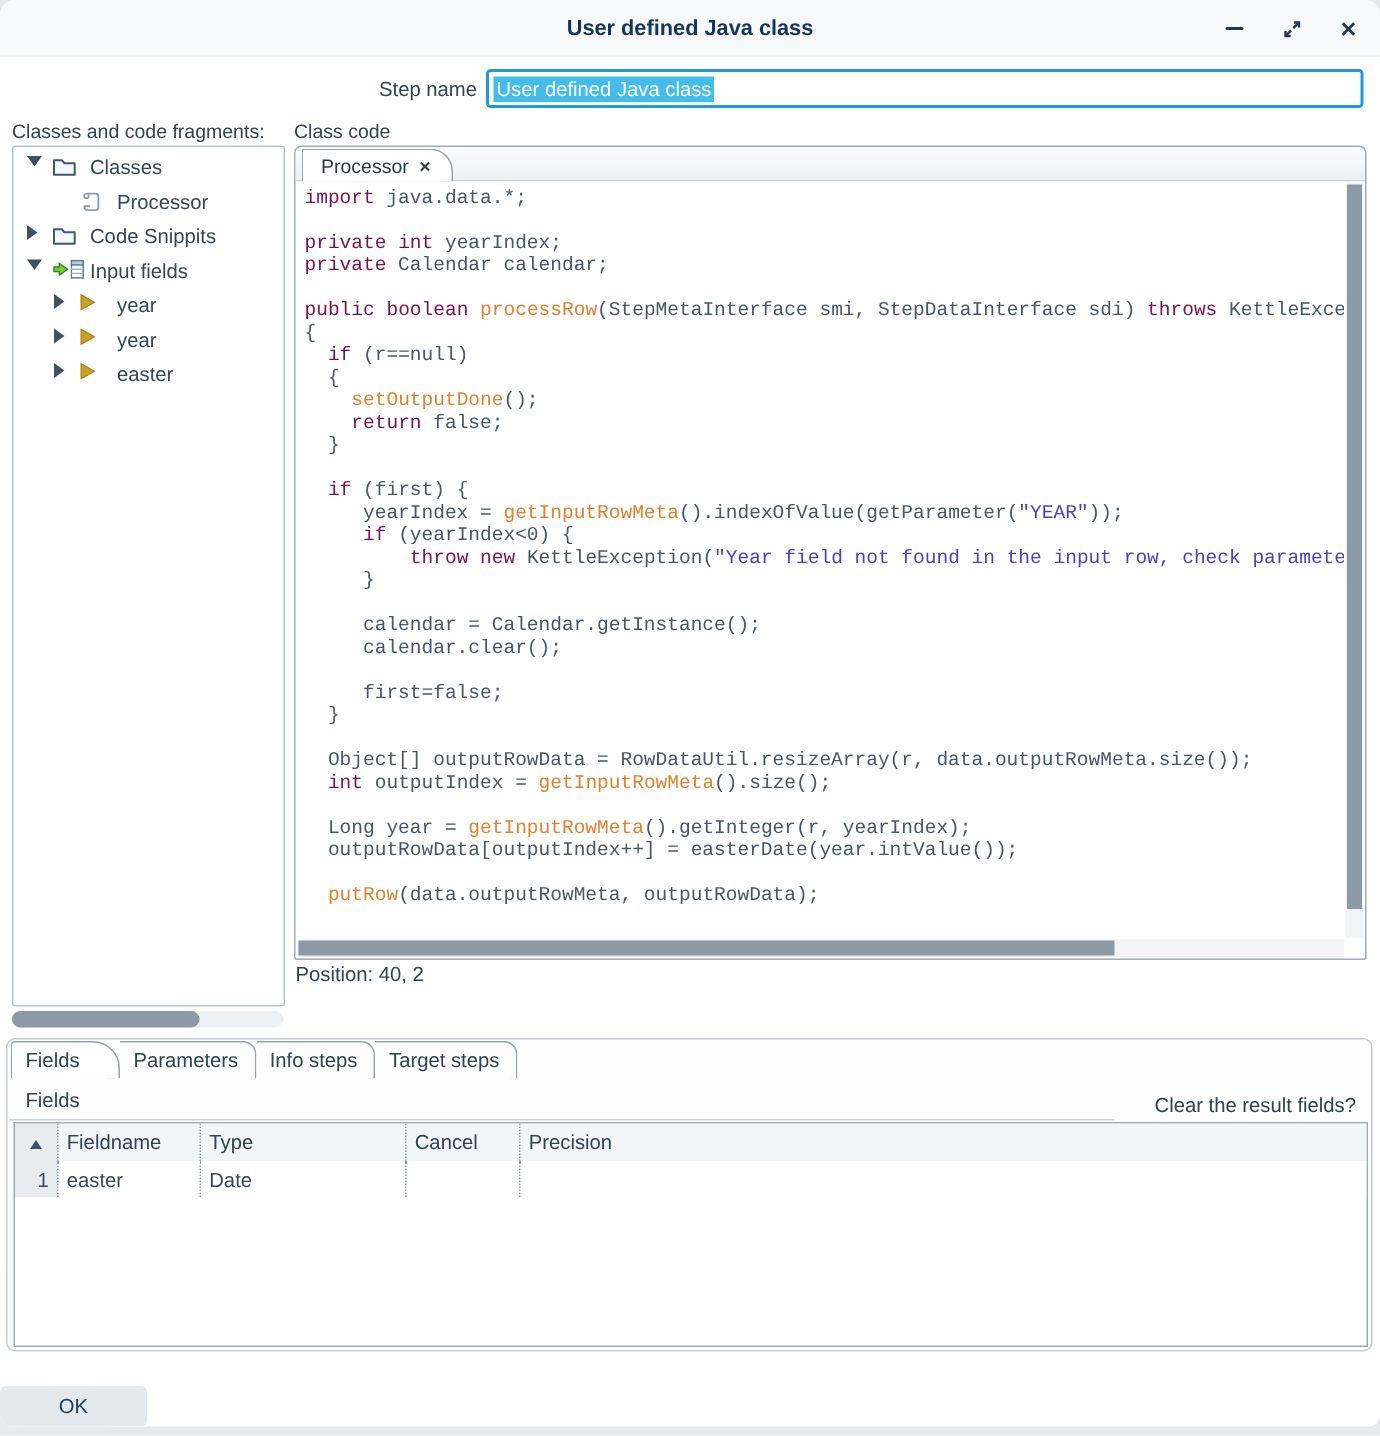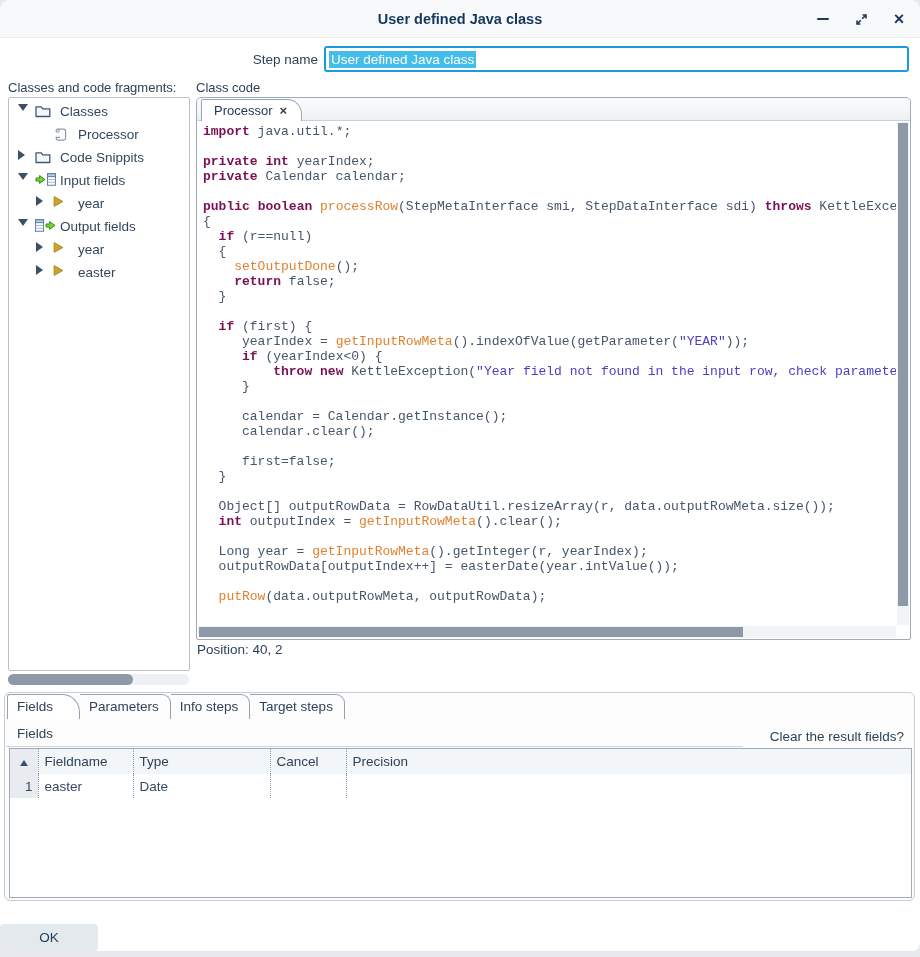--- a/index.html
+++ b/index.html
@@ -42,21 +42,21 @@
   
   .codepanel { position:absolute; left:196px; top:97px; width:715px; height:543px; background:#fff;
                border:1px solid #9fabb6; border-radius:5px 5px 2px 2px; }
   .ctabbar { position:absolute; left:0; right:0; top:0; height:23px; background:linear-gradient(#fafbfc,#eef1f4);
              border-bottom:1px solid #c8d0d8; border-radius:5px 5px 0 0; }
   .ctab { position:absolute; left:4px; top:1px; height:22px; background:#fff; border:1px solid #98a5b3; border-bottom:none;
           border-radius:2px 15px 0 0; display:flex; align-items:center; gap:5px; padding:0 14px 0 7px; font-size:13px; color:#1f3650; }
   .tclose { font-size:13px; font-weight:bold; color:#3a3f46; margin-left:2px; }
   .codewrap { position:absolute; left:1px; right:14px; top:24px; bottom:14px; overflow:hidden; padding:2px 0 0 5px; background:#fff; }
   .cline { height:15px; white-space:pre; font-family:"Liberation Mono","DejaVu Sans Mono",monospace; font-size:13px; line-height:15px; }
-  .tp { color:#46566b; } .tk { color:#7b1053; font-weight:bold; } .tf { color:#e0822f; } .ts { color:#4a3fc4; }
+  .tp { color:#46566b; } .tk { color:#7b1053; font-weight:normal; } .tf { color:#e0822f; } .ts { color:#4a3fc4; }
   .vscroll { position:absolute; right:1px; top:24px; bottom:14px; width:12px; background:#f1f3f5; }
   .vthumb { margin:1px; width:10px; height:96%; background:#8d99a7; }
   .hscroll { position:absolute; left:1px; right:14px; bottom:1px; height:12px; background:#f1f3f5; }
   .hthumb { margin:1px; height:10px; width:78%; background:#8d99a7; }
 
   .poslabel { position:absolute; left:197px; top:642px; width:97px; height:17px; overflow:hidden;
               white-space:nowrap; font-size:13.5px; color:#2e4258; }
 
   
   .bottompanel { position:absolute; left:4px; top:692px; width:911px; height:209px; background:#fdfdfe;
@@ -169,35 +169,20 @@
         </div>
         <div class="trow lv1">
           <span class="exp closed"></span>
           <span class="nicon">
             <svg width="11" height="11" viewBox="0 0 10 10">
               <path d="M1 0.5 L9 5 1 9.5z" fill="#c9a227" stroke="#a8861c" stroke-width="0.8"></path>
             </svg>
           </span>
           <span class="tlabel">year</span>
         </div>
-        <div class="trow lv0">
-          <span class="exp open"></span>
-          <span class="nicon">
-            <svg width="9" height="13" viewBox="0 0 10 14">
-              <rect x="0.6" y="0.6" width="8.8" height="12.8" fill="#ffffff" stroke="#5b7aa0" stroke-width="1.1"></rect>
-              <rect x="0.6" y="0.6" width="8.8" height="3.2" fill="#b8cce2" stroke="#5b7aa0" stroke-width="1.1"></rect>
-              <line x1="0.6" y1="7" x2="9.4" y2="7" stroke="#9fb4cb" stroke-width="1"></line>
-              <line x1="0.6" y1="10" x2="9.4" y2="10" stroke="#9fb4cb" stroke-width="1"></line>
-            </svg>
-            <svg width="11" height="11" viewBox="0 0 11 11">
-              <path d="M1 4 h3.6 V1.6 L10 5.5 4.6 9.4 V7 H1z" fill="#7ed321" stroke="#2e8b2e" stroke-width="1"></path>
-            </svg>
-          </span>
-          <span class="tlabel">Output fields</span>
-        </div>
         <div class="trow lv1">
           <span class="exp closed"></span>
           <span class="nicon">
             <svg width="11" height="11" viewBox="0 0 10 10">
               <path d="M1 0.5 L9 5 1 9.5z" fill="#c9a227" stroke="#a8861c" stroke-width="0.8"></path>
             </svg>
           </span>
           <span class="tlabel">year</span>
         </div>
         <div class="trow lv1">
@@ -216,21 +201,21 @@
 
     <div class="codepanel">
       <div class="ctabbar">
         <div class="ctab">
           <span class="cticon"></span>
           <span>Processor</span>
           <span class="tclose">×</span>
         </div>
       </div>
       <div class="codewrap">
-          <div class="cline"><span class="tk">import</span><span class="tp"> java.util.*;</span></div>
+          <div class="cline"><span class="tk">import</span><span class="tp"> java.data.*;</span></div>
           <div class="cline"></div>
           <div class="cline"><span class="tk">private</span><span class="tp"> </span><span class="tk">int</span><span class="tp"> yearIndex;</span></div>
           <div class="cline"><span class="tk">private</span><span class="tp"> Calendar calendar;</span></div>
           <div class="cline"></div>
           <div class="cline"><span class="tk">public</span><span class="tp"> </span><span class="tk">boolean</span><span class="tp"> </span><span class="tf">processRow</span><span class="tp">(StepMetaInterface smi, StepDataInterface sdi) </span><span class="tk">throws</span><span class="tp"> KettleException</span></div>
           <div class="cline"><span class="tp">{</span></div>
           <div class="cline"><span class="tp">  </span><span class="tk">if</span><span class="tp"> (r==null)</span></div>
           <div class="cline"><span class="tp">  {</span></div>
           <div class="cline"><span class="tp">    </span><span class="tf">setOutputDone</span><span class="tp">();</span></div>
           <div class="cline"><span class="tp">    </span><span class="tk">return</span><span class="tp"> false;</span></div>
@@ -242,21 +227,21 @@
           <div class="cline"><span class="tp">         </span><span class="tk">throw</span><span class="tp"> </span><span class="tk">new</span><span class="tp"> KettleException(</span><span class="ts">"Year field not found in the input row, check parameter</span></div>
           <div class="cline"><span class="tp">     }</span></div>
           <div class="cline"></div>
           <div class="cline"><span class="tp">     calendar = Calendar.getInstance();</span></div>
           <div class="cline"><span class="tp">     calendar.clear();</span></div>
           <div class="cline"></div>
           <div class="cline"><span class="tp">     first=false;</span></div>
           <div class="cline"><span class="tp">  }</span></div>
           <div class="cline"></div>
           <div class="cline"><span class="tp">  Object[] outputRowData = RowDataUtil.resizeArray(r, data.outputRowMeta.size());</span></div>
-          <div class="cline"><span class="tp">  </span><span class="tk">int</span><span class="tp"> outputIndex = </span><span class="tf">getInputRowMeta</span><span class="tp">().clear();</span></div>
+          <div class="cline"><span class="tp">  </span><span class="tk">int</span><span class="tp"> outputIndex = </span><span class="tf">getInputRowMeta</span><span class="tp">().size();</span></div>
           <div class="cline"></div>
           <div class="cline"><span class="tp">  Long year = </span><span class="tf">getInputRowMeta</span><span class="tp">().getInteger(r, yearIndex);</span></div>
           <div class="cline"><span class="tp">  outputRowData[outputIndex++] = easterDate(year.intValue());</span></div>
           <div class="cline"></div>
           <div class="cline"><span class="tp">  </span><span class="tf">putRow</span><span class="tp">(data.outputRowMeta, outputRowData);</span></div>
         </div>
       <div class="vscroll">
         <div class="vthumb"></div>
       </div>
       <div class="hscroll">

